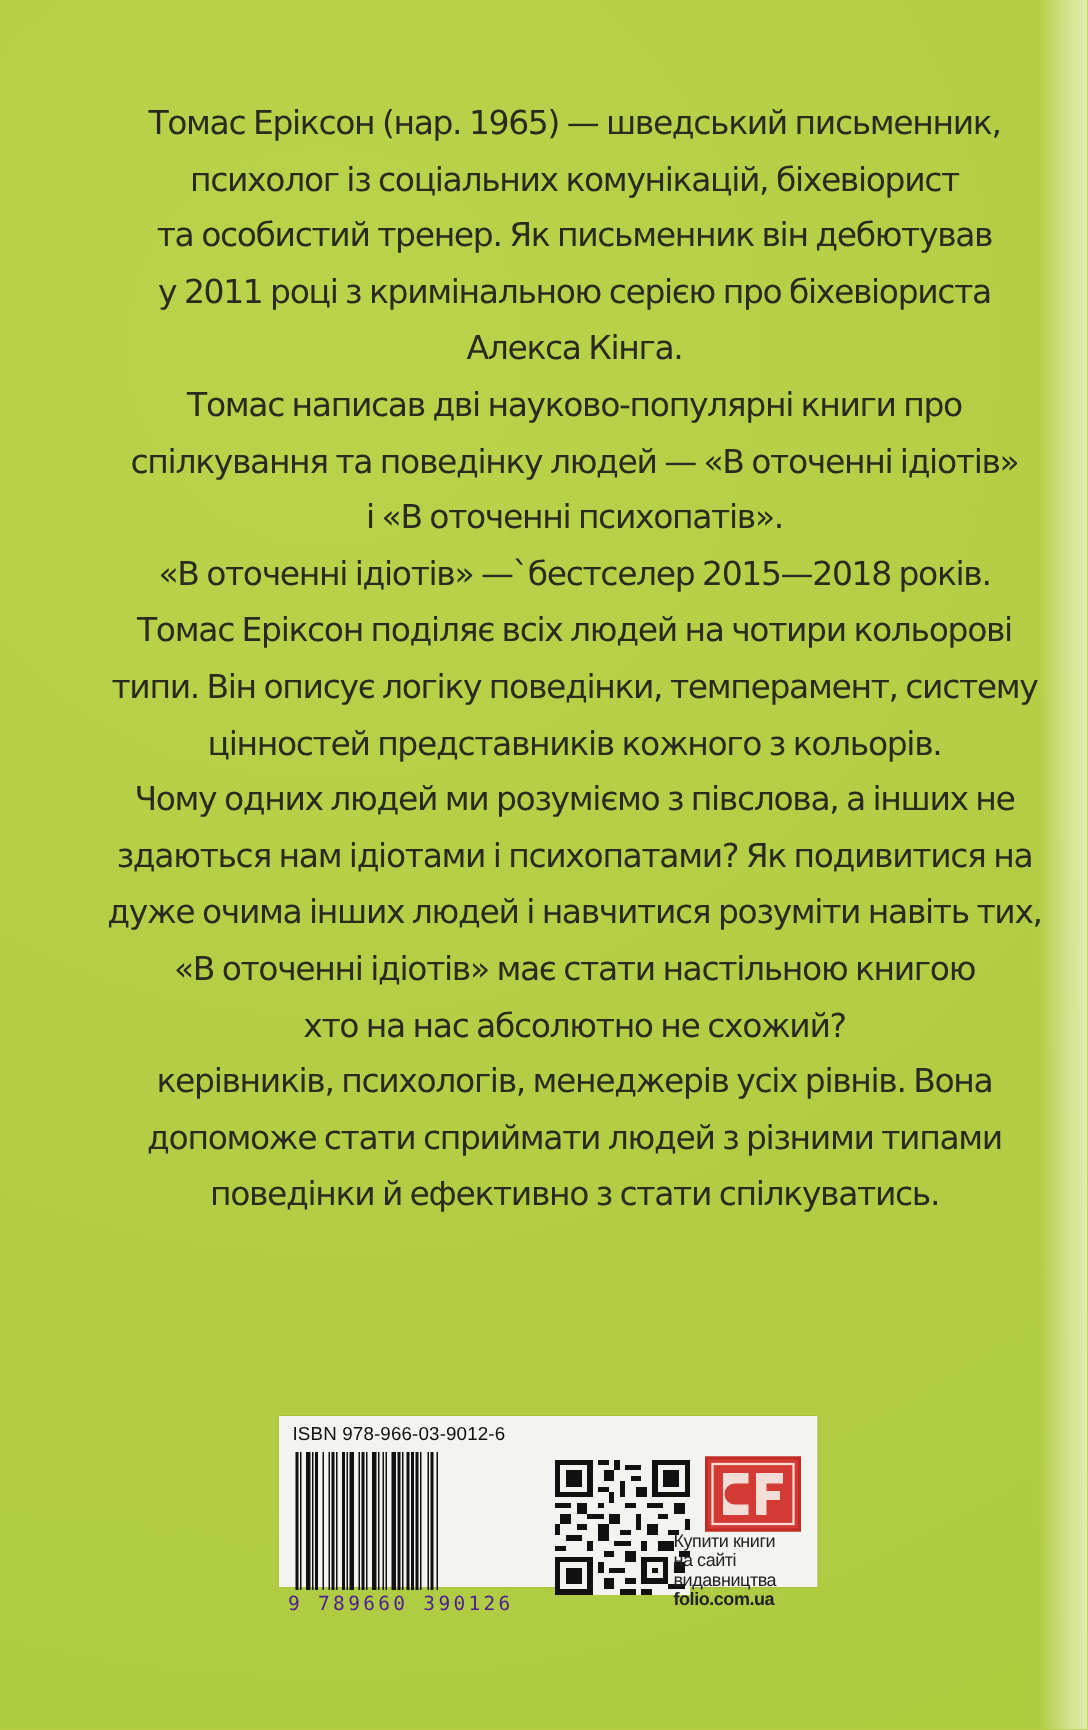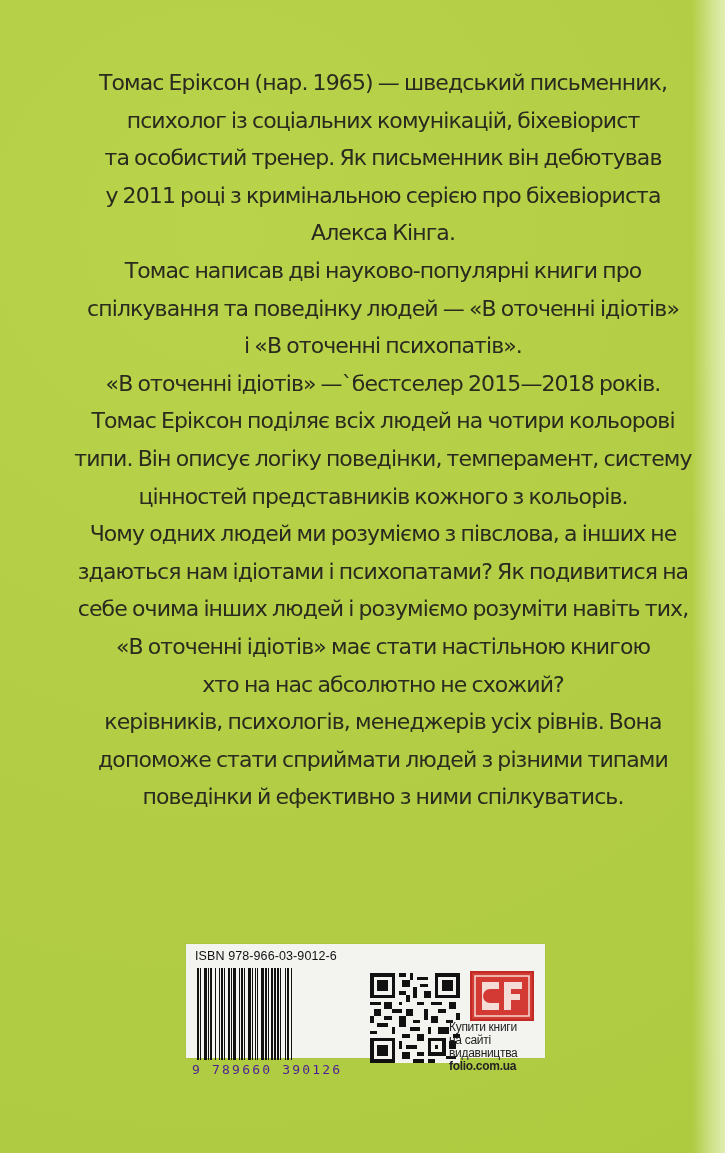--- a/index.html
+++ b/index.html
@@ -72,26 +72,26 @@
   <div class="line">Алекса Кінга.</div>
   <div class="line">Томас написав дві науково-популярні книги про</div>
   <div class="line">спілкування та поведінку людей — «В оточенні ідіотів»</div>
   <div class="line">і «В оточенні психопатів».</div>
   <div class="line">«В оточенні ідіотів» —`бестселер 2015—2018 років.</div>
   <div class="line">Томас Еріксон поділяє всіх людей на чотири кольорові</div>
   <div class="line">типи.  Він описує логіку поведінки, темперамент, систему</div>
   <div class="line">цінностей представників кожного з кольорів.</div>
   <div class="line">Чому одних людей ми розуміємо з півслова, а інших не</div>
   <div class="line">здаються нам ідіотами і психопатами? Як подивитися на</div>
-  <div class="line">себе очима інших людей і розуміємо розуміти навіть тих,</div>
+  <div class="line">дуже очима інших людей і навчитися розуміти навіть тих,</div>
   <div class="line">«В оточенні ідіотів» має стати настільною книгою</div>
   <div class="line">хто на нас абсолютно не схожий?</div>
   <div class="line">керівників, психологів, менеджерів усіх рівнів. Вона</div>
   <div class="line">допоможе стати сприймати людей з різними типами</div>
-  <div class="line">поведінки й ефективно з ними спілкуватись.</div>
+  <div class="line">поведінки й ефективно з стати спілкуватись.</div>
 </div>
 
 <div class="label">
   <div class="isbn-text">ISBN 978-966-03-9012-6</div>
 
   <div class="barcode" id="barcode">
       <span style="width: 2.2px;"></span>
       <span style="width: 1.1px; background: transparent;"></span>
       <span style="width: 1.1px;"></span>
       <span style="width: 2.2px; background: transparent;"></span>

